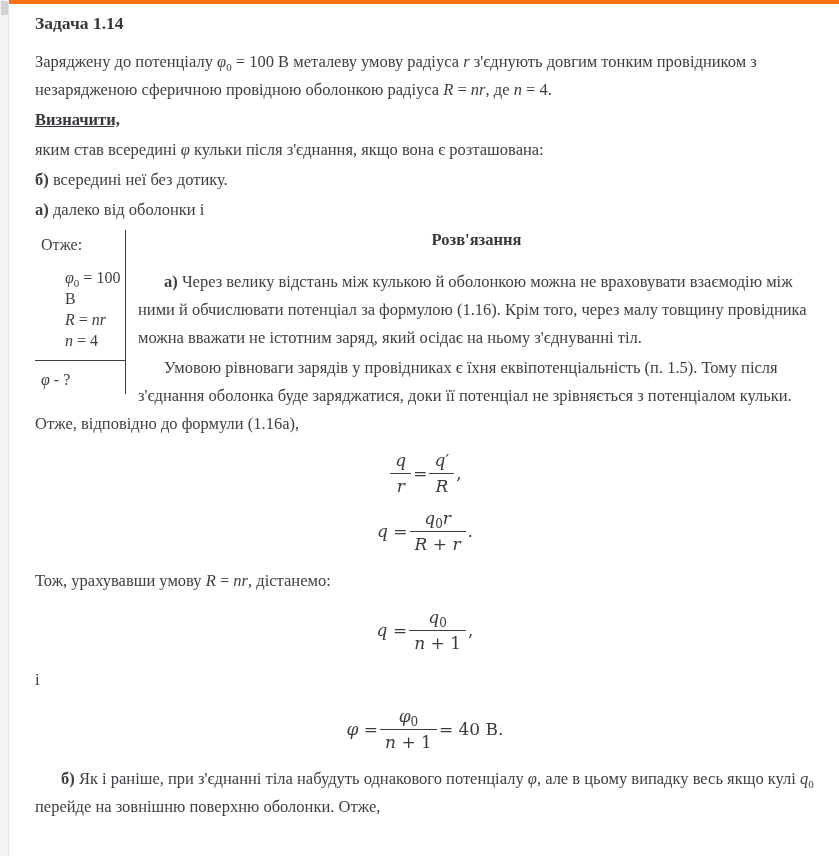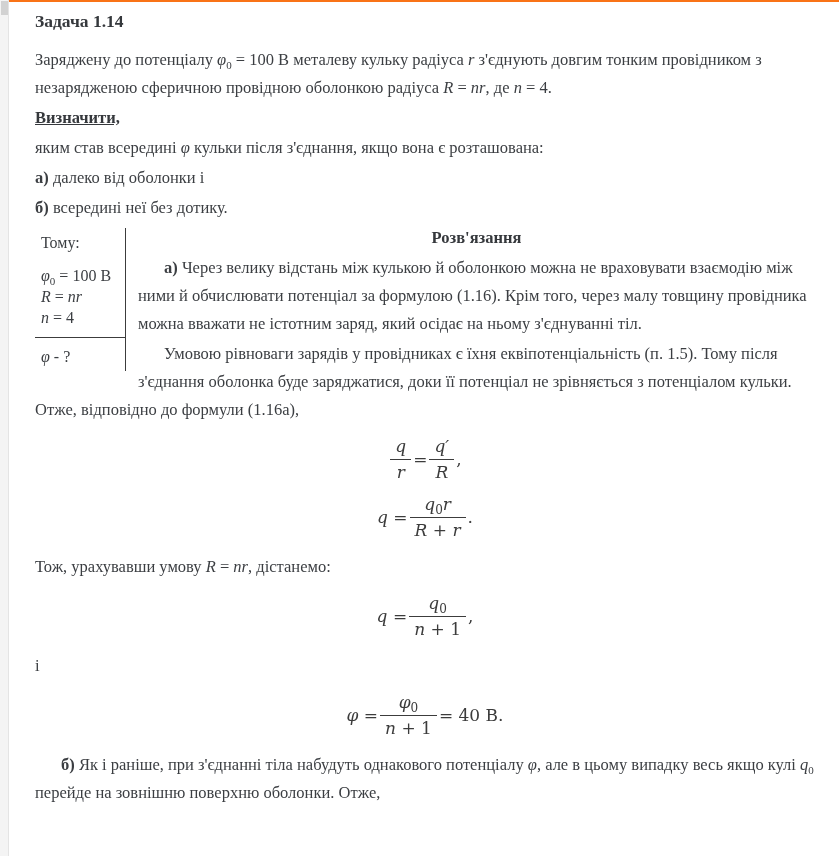--- a/index.html
+++ b/index.html
@@ -7,39 +7,39 @@
     width:839px;height:856px;position:relative;background:#ffffff;
     font-family:"Liberation Serif",serif;color:#3b3e42;overflow:hidden;
   }
   .scrollbar{
     position:absolute;left:0;top:0;width:9px;height:856px;
     background:#f4f4f4;border-right:1px solid #e4e4e4;box-sizing:border-box;
   }
   .scrollbar-thumb{position:absolute;left:1px;top:1px;width:7px;height:14px;background:#d2d2d2;}
   .page{
     position:absolute;left:9px;top:0;width:830px;height:856px;box-sizing:border-box;
-    padding:5px 24px 4px 26px;border-top:2px solid #f97316;
+    padding:5px 24px 4px 26px;border-top:4px solid #f97316;
   }
   .title{font-size:17.5px;font-weight:bold;margin:2px 0 13px 0;line-height:24px;color:#35383c;}
   p{font-size:16.5px;line-height:28px;margin:0 0 2px 0;}
   .subhead{font-weight:bold;color:#35383c;text-decoration:underline;}
   .vit{font-style:italic;}
   .bld{font-weight:bold;}
   sub{font-size:11px;line-height:0;}
   
   .given-box{
     float:left;width:84px;min-height:124px;margin:4px 12px 6px 0;
     padding:4px 0 4px 6px;border-right:1px solid #3c3c3c;
     font-size:16px;line-height:21px;
   }
   .given-label{margin-bottom:12px;}
-  .given-item{line-height:21px;}
+  .given-item{line-height:21px;margin-left:24px;}
   .given-divider{border:0;border-top:1px solid #3c3c3c;margin:9px 0 8px -6px;}
   .given-question{line-height:21px;}
-  .solution-heading{text-align:center;font-weight:bold;font-size:16.5px;line-height:28px;margin-bottom:2px;color:#35383c;}
+  .solution-heading{text-align:center;font-weight:bold;font-size:16.5px;line-height:28px;margin-bottom:14px;color:#35383c;}
   .indent{text-indent:26px;}
   
   .formula{
     clear:both;text-align:center;font-family:"DejaVu Serif",serif;
     font-size:17px;color:#3c3c3c;margin:13px 0 13px 0;line-height:1;
   }
   .frac{display:inline-block;vertical-align:middle;text-align:center;margin:0 2px;}
   .frac .num{display:block;border-bottom:1px solid #3c3c3c;padding:1px 5px 4px 5px;}
   .frac .den{display:block;padding:4px 5px 1px 5px;}
   .fseg{display:inline-block;vertical-align:middle;}
@@ -49,32 +49,32 @@
 <body>
 
 <div class="scrollbar">
   <div class="scrollbar-thumb"></div>
 </div>
 
 <div class="page">
 
   <div class="title">Задача 1.14</div>
 
-  <p><span>Заряджену до потенціалу </span><span class="vit">φ</span><sub>0</sub><span> = 100 В металеву кульку радіуса </span><span class="vit">r</span><span> з'єднують довгим тонким провідником з незарядженою сферичною провідною оболонкою радіуса </span><span class="vit">R</span><span> = </span><span class="vit">nr</span><span>, де </span><span class="vit">n</span><span> = 4.</span></p>
+  <p><span>Заряджену до потенціалу </span><span class="vit">φ</span><sub>0</sub><span> = 100 В металеву умову радіуса </span><span class="vit">r</span><span> з'єднують довгим тонким провідником з незарядженою сферичною провідною оболонкою радіуса </span><span class="vit">R</span><span> = </span><span class="vit">nr</span><span>, де </span><span class="vit">n</span><span> = 4.</span></p>
 
   <p class="subhead">Визначити,</p>
 
   <p><span>яким став всередині </span><span class="vit">φ</span><span> кульки після з'єднання, якщо вона є розташована:</span></p>
 
+  <p><span class="bld">б)</span><span> всередині неї без дотику.</span></p>
+
   <p><span class="bld">а)</span><span> далеко від оболонки і</span></p>
 
-  <p><span class="bld">б)</span><span> всередині неї без дотику.</span></p>
-
   <div class="given-box">
-    <div class="given-label">Тому:</div>
+    <div class="given-label">Отже:</div>
     <div class="given-item"><span class="vit">φ</span><sub>0</sub><span> = 100 В</span></div>
     <div class="given-item"><span class="vit">R</span><span> = </span><span class="vit">nr</span></div>
     <div class="given-item"><span class="vit">n</span><span> = 4</span></div>
     <hr class="given-divider">
     <div class="given-question"><span class="vit">φ</span><span> - ?</span></div>
   </div>
 
   <div class="solution-heading">Розв'язання</div>
 
   <p class="indent"><span class="bld">а)</span><span> Через велику відстань між кулькою й оболонкою можна не враховувати взаємодію між ними й обчислювати потенціал за формулою (1.16). Крім того, через малу товщину провідника можна вважати не істотним заряд, який осідає на ньому з'єднуванні тіл.</span></p>

